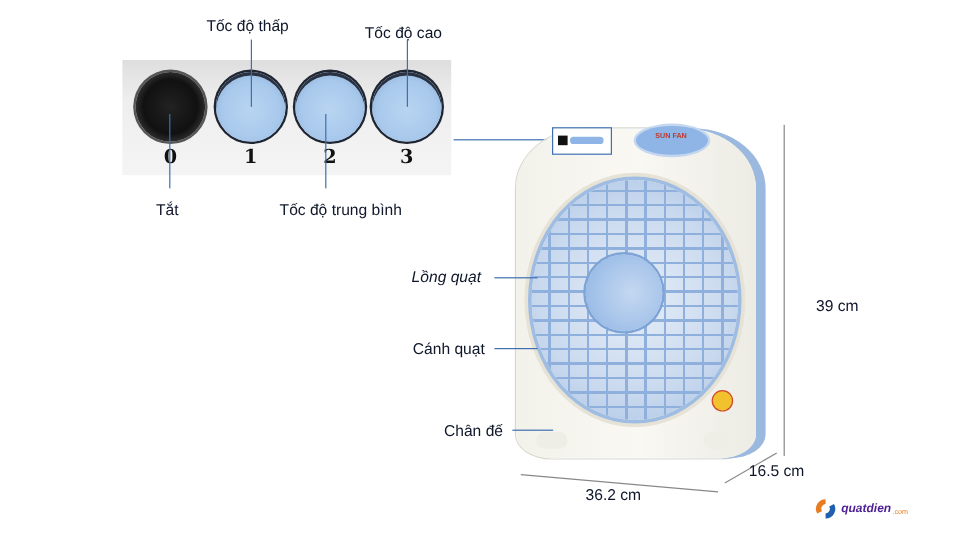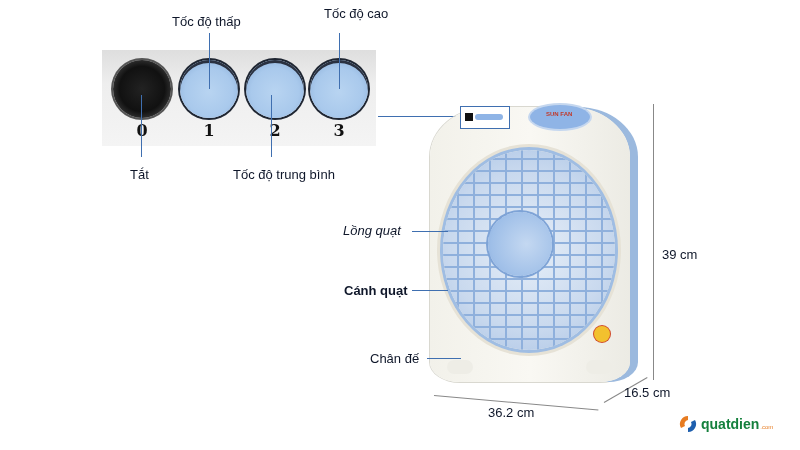--- a/index.html
+++ b/index.html
@@ -34,41 +34,41 @@
          background: radial-gradient(circle at 60% 50%, #c4d8f1 0%, #9fbfe8 70%, #87aadb 100%);
          box-shadow: 0 0 0 2px #7ea3d6; }
   .brand-oval { position: absolute; left: 530px; top: 105px; width: 60px; height: 24px; border-radius: 50%;
                 background: #8fb4e6; box-shadow: 0 0 0 2px #c5d7ef; }
   .mini-ctrl { position: absolute; left: 460px; top: 106px; width: 48px; height: 21px;
                border: 1px solid #3f6fb0; background: #fff; }
   .foot { position: absolute; top: 360px; width: 26px; height: 14px; border-radius: 8px; background: #eeede6; }
   
   .dim { position: absolute; background: #888; }
   .logo { position: absolute; left: 678px; top: 413px; height: 22px; display: flex; align-items: center; }
-  .logo-text { font-size: 14px; font-weight: bold; color: #15803d; }
+  .logo-text { font-size: 10px; font-weight: bold; font-style: italic; color: #4c1d95; }
   .logo-com { font-size: 6px; color: #e77c22; margin-left: 1px; margin-top: 6px; }
 </style>
 </head>
 <body>
 
 <div class="panel">
   <div class="knob black" style="left:11px;"></div>
   <div class="knob blue" style="left:78px;"></div>
   <div class="knob blue" style="left:144px;"></div>
   <div class="knob blue" style="left:208px;"></div>
   <div class="knob-num" style="left:11px;">0</div>
   <div class="knob-num" style="left:78px;">1</div>
   <div class="knob-num" style="left:144px;">2</div>
   <div class="knob-num" style="left:208px;">3</div>
 </div>
 
 <div class="label abs" style="left:172px; top:14px;">Tốc độ thấp</div>
 <div class="line-v" style="left:209px; top:33px; height:56px;"></div>
 
-<div class="label abs" style="left:304px; top:6px;margin-left:20px;">Tốc độ cao</div>
+<div class="label abs" style="left:304px; top:20px;">Tốc độ cao</div>
 <div class="line-v" style="left:339px; top:33px; height:56px;"></div>
 
 <div class="line-v" style="left:141px; top:95px; height:62px;"></div>
 <div class="label abs" style="left:130px; top:167px;">Tắt</div>
 
 <div class="line-v" style="left:271px; top:95px; height:62px;"></div>
 <div class="label abs" style="left:233px; top:167px;">Tốc độ trung bình</div>
 
 <div class="line-h" style="left:378px; top:116px; width:82px;"></div>
 
@@ -82,28 +82,28 @@
 </div>
 <div class="grille"></div>
 <div class="hub"></div>
 <div class="abs" style="left:594px; top:326px; width:16px; height:16px; border-radius:50%; background:#f2c12e; box-shadow:0 0 0 1px #d04a2a;"></div>
 <div class="foot" style="left:447px;"></div>
 <div class="foot" style="left:586px;"></div>
 
 <div class="label abs" style="left:343px; top:223px;font-style:italic;">Lồng quạt</div>
 <div class="line-h" style="left:412px; top:231px; width:36px;"></div>
 
-<div class="label abs" style="left:344px; top:283px;font-weight:bold;">Cánh quạt</div>
+<div class="label abs" style="left:344px; top:283px;">Cánh quạt</div>
 <div class="line-h" style="left:412px; top:290px; width:36px;"></div>
 
 <div class="label abs" style="left:370px; top:351px;">Chân đế</div>
 <div class="line-h" style="left:427px; top:358px; width:34px;"></div>
 
 <div class="dim" style="left:653px; top:104px; width:1px; height:276px;"></div>
-<div class="label abs" style="left:662px; top:247px;">39 cm</div>
+<div class="label abs" style="left:680px; top:247px;">39 cm</div>
 
 <div class="dim" style="left:434px; top:395px; width:165px; height:1px; transform:rotate(5deg); transform-origin:left center;"></div>
 <div class="label abs" style="left:488px; top:405px;">36.2 cm</div>
 
 <div class="dim" style="left:604px; top:402px; width:50px; height:1px; transform:rotate(-30deg); transform-origin:left center;"></div>
 <div class="label abs" style="left:624px; top:385px;">16.5 cm</div>
 
 <div class="logo">
   <svg width="20" height="20" viewBox="0 0 20 20">
     <path d="M10 2 A8 8 0 0 0 3 14 L7 12 A4 4 0 0 1 10 6 Z" fill="#e77c22"></path>

